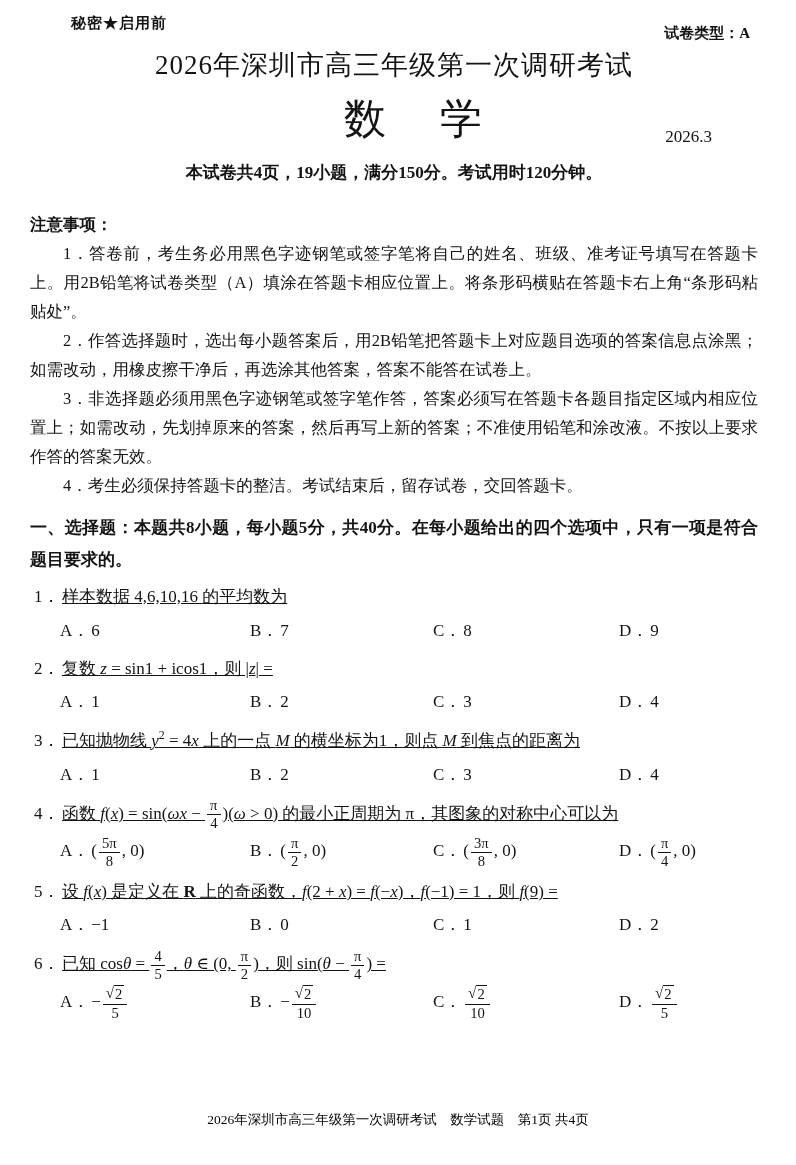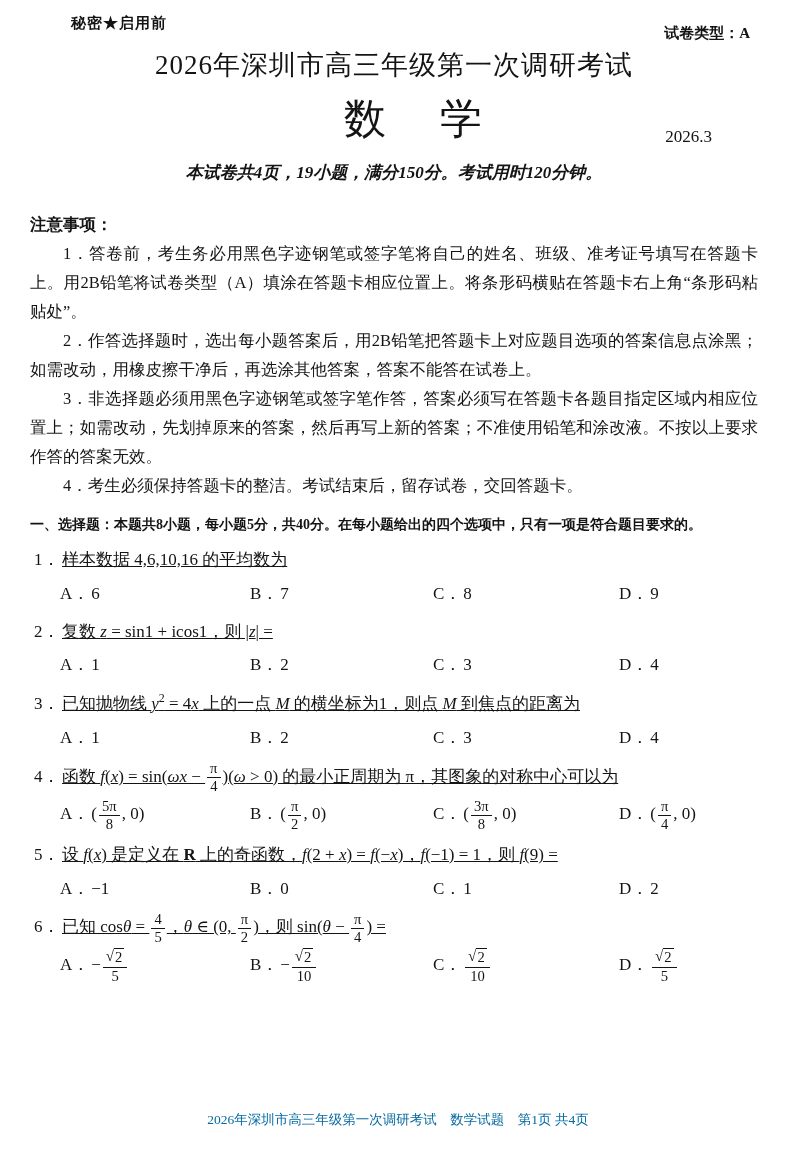--- a/index.html
+++ b/index.html
@@ -14,27 +14,27 @@
   .toprow { display:flex; justify-content:space-between; align-items:flex-start; font-size:15px;margin-left:41px; }
   .secrecy { font-weight:bold; letter-spacing:1px; }
   .papertype { font-weight:bold; margin-top:10px; margin-right:8px; }
 
   .title { text-align:center; font-size:27px; font-weight:normal; letter-spacing:1px; margin-top:4px; }
 
   .subject-row { position:relative; text-align:center; margin-top:8px; height:58px; }
   .subject { font-size:42px; font-weight:normal; letter-spacing:6px;margin-left:44px; }
   .date { position:absolute; right:46px; bottom:2px; font-size:17px; }
 
-  .exam-info { text-align:center; font-weight:bold; font-size:17px; margin-top:12px;font-style:italic; }
+  .exam-info { text-align:center; font-weight:bold; font-size:17px; margin-top:12px; }
 
   .notice { margin-top:26px; font-size:16.5px; line-height:1.76; }
   .notice-heading { font-weight:bold; }
   .notice p { text-indent:2em; text-align:justify; }
 
-  .section-heading { font-weight:bold; font-size:14px; line-height:1.85; margin-top:12px; text-align:justify; }
+  .section-heading { font-weight:bold; font-size:17px; line-height:1.85; margin-top:12px; text-align:justify; }
 
   .questions { margin-top:6px; }
   .question { margin-top:6px; font-size:17px; }
   .stem { line-height:1.85; padding-left:4px;text-decoration:underline; }
   .qnum { display:inline-block; min-width:28px; }
   .options {
     display:grid; grid-template-columns:190px 183px 186px 1fr;
     padding-left:30px; line-height:1.9; align-items:baseline; margin-top:2px;
   }
   .opt { white-space:nowrap; }
@@ -43,21 +43,21 @@
   
   .qtext i, .otext i { font-style:italic; }
   .frac { display:inline-flex; flex-direction:column; text-align:center; vertical-align:middle; font-size:0.86em; line-height:1.18; margin:0 2px; }
   .frac .fnum { border-bottom:1.3px solid #141414; padding:0 3px; }
   .frac .fden { padding:0 3px; }
   .sqrt { display:inline-flex; align-items:flex-start; }
   .sqrt .srad { transform:scaleY(1.05); }
   .sqrt .sbar { border-top:1.3px solid #141414; padding:0 2px 0 1px; }
   sup { font-size:0.7em; }
 
-  .footer { position:absolute; left:0; right:0; bottom:36px; text-align:center; font-size:13.5px; color:#0369a1; }
+  .footer { position:absolute; left:0; right:0; bottom:36px; text-align:center; font-size:13.5px; color:#000000; }
 </style>
 </head>
 <body>
 
 <div class="page">
 
   <div class="toprow">
     <span class="secrecy">秘密★启用前</span>
     <span class="papertype">试卷类型：A</span>
   </div>

